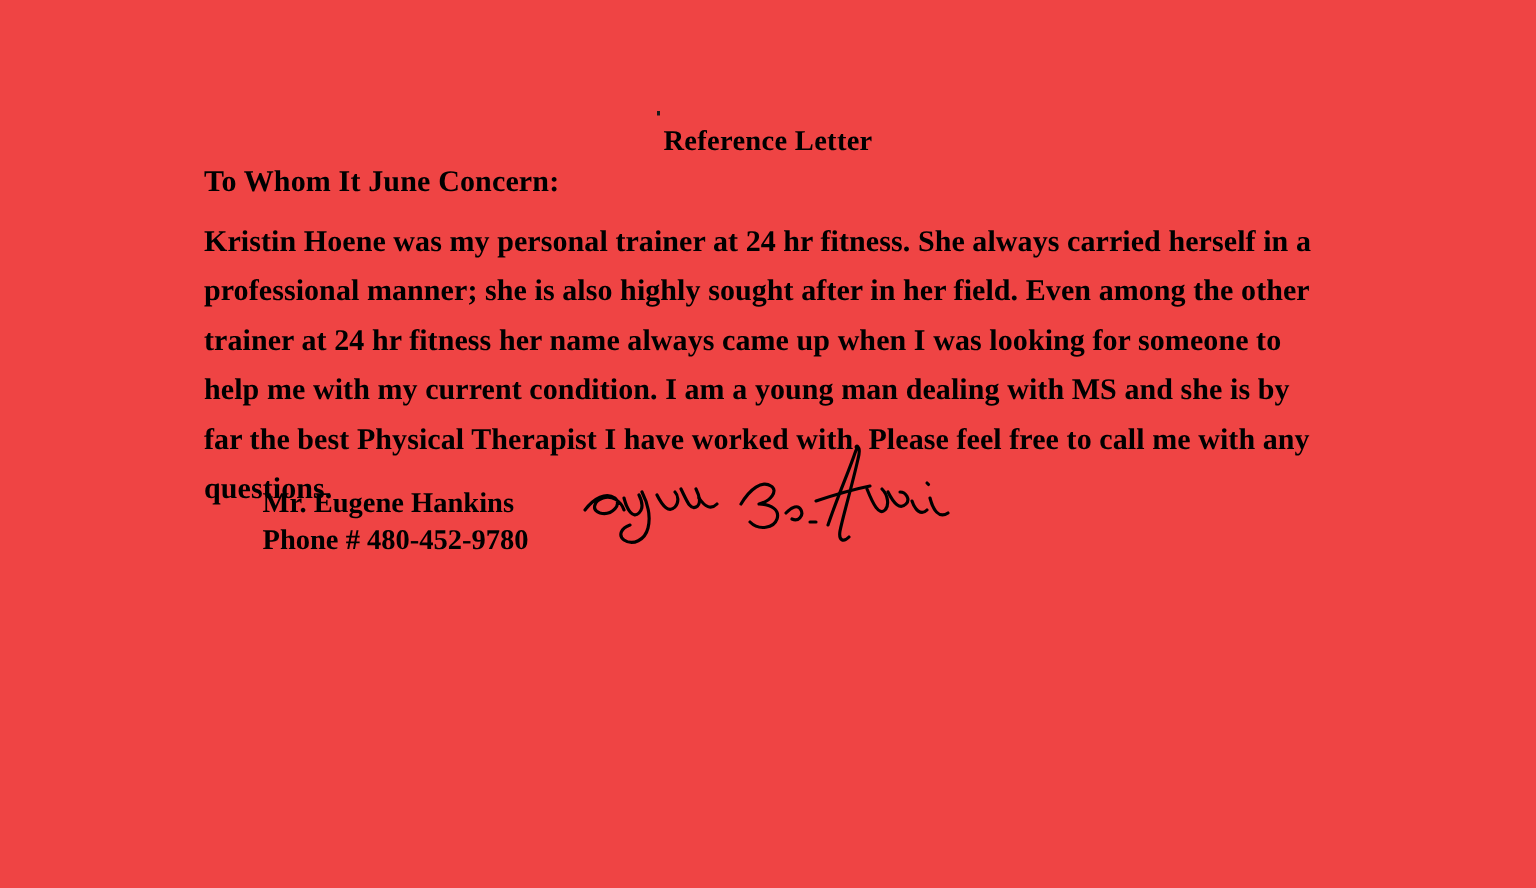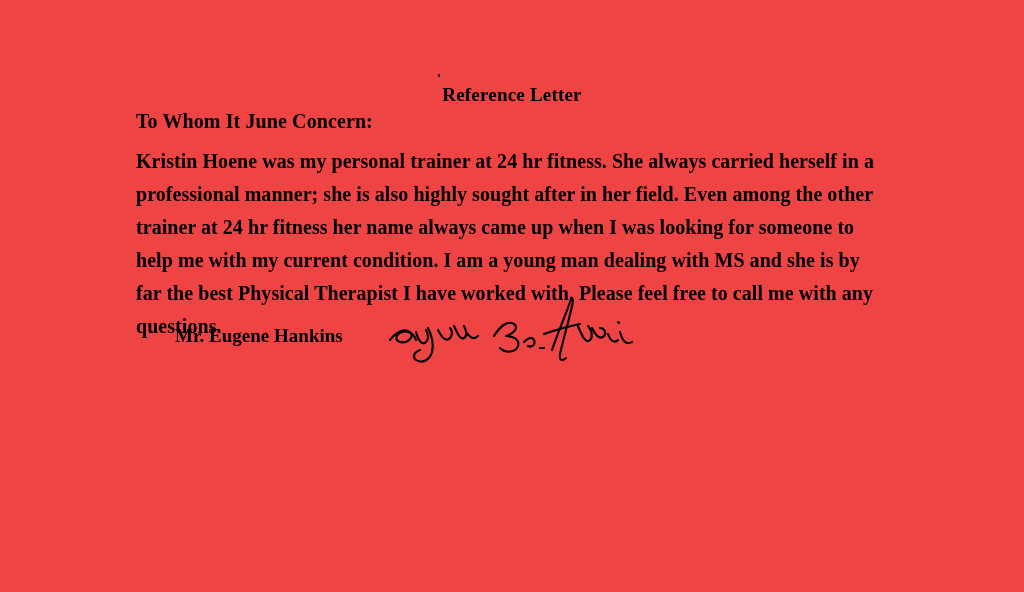--- a/index.html
+++ b/index.html
@@ -87,20 +87,21 @@
   <div class="title-speck"></div>
 
   <div class="doc-title">Reference Letter</div>
 
   <div class="salutation">To Whom It June Concern:</div>
 
   <div class="body-text">Kristin Hoene was my personal trainer at 24 hr fitness. She always carried herself in a professional manner; she is also highly sought after in her field. Even among the other trainer at 24 hr fitness her name always came up when I was looking for someone to help me with my current condition.  I am a young man dealing with MS and she is by far the best Physical Therapist I have worked with. Please feel free to call me with any questions.</div>
 
   <div class="signature-block">
     <div class="sig-line">Mr. Eugene Hankins</div>
+    <div class="sig-line">Phone # 480-452-9780</div>
   </div>
 
   <div class="signature-mark">
     <svg width="260" height="80" viewBox="0 0 260 80" xmlns="http://www.w3.org/2000/svg">
       <g fill="none" stroke="#000000" stroke-width="2.1" stroke-linecap="round" stroke-linejoin="round">
         <path d="M8 48 C14 40, 22 36, 28 40 C33 44, 26 52, 18 50 C12 48, 14 42, 20 40 C26 38, 32 42, 34 48"></path>
         <path d="M34 40 C36 48, 40 54, 44 50 C47 47, 46 42, 44 38"></path>
         <path d="M46 36 C50 44, 52 52, 50 60 C48 68, 40 72, 34 68 C30 65, 32 60, 38 58"></path>
         <path d="M56 38 C60 46, 64 50, 68 46 C71 43, 70 38, 68 36"></path>
         <path d="M72 34 C76 42, 78 48, 82 46 C86 44, 84 38, 82 34"></path>

